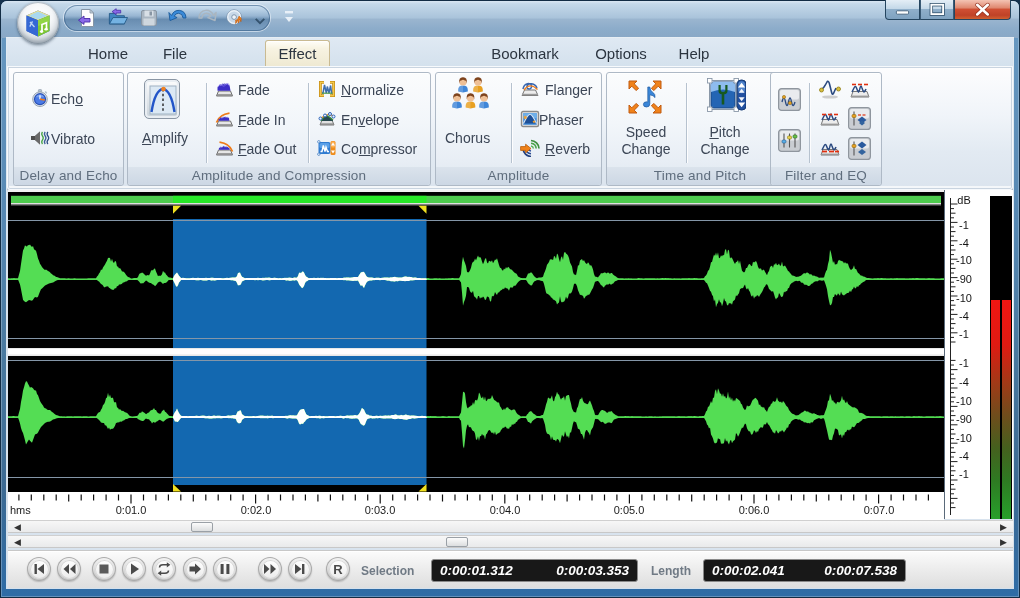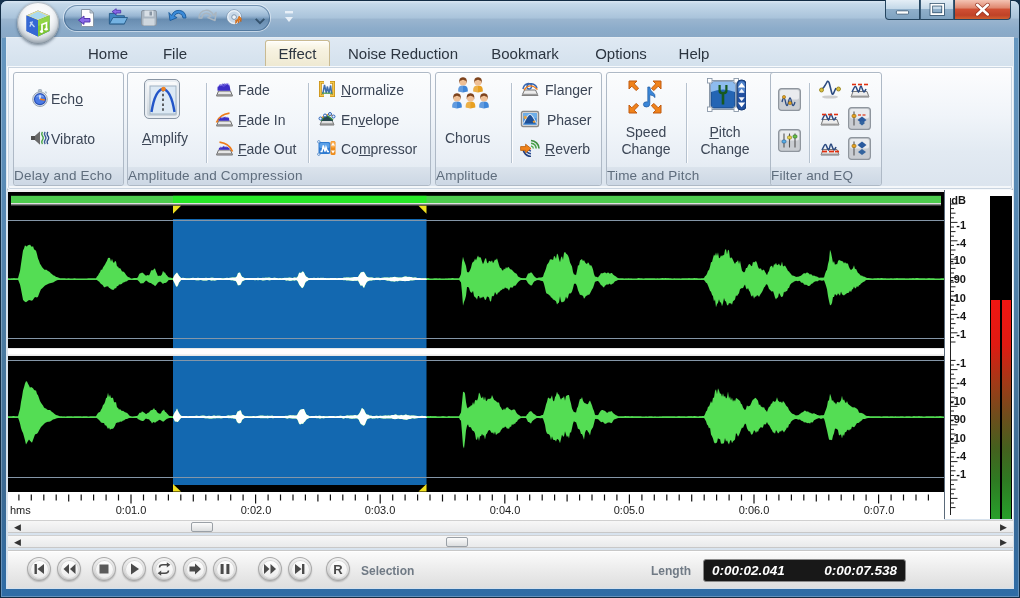--- a/index.html
+++ b/index.html
@@ -37,30 +37,30 @@
 #tab-effect{position:absolute;left:258px;top:2px;width:65px;height:26px;border-radius:3px 3px 0 0;
  background:linear-gradient(180deg,#fffef8 0%,#f7f3e2 30%,#efe9d2 100%);border:1px solid #c9ba92;border-bottom:none;
  line-height:26px;text-align:center;font-size:15px;color:#2c3540;box-shadow:inset 0 1px 0 #fff}
 
 #ribbon{position:absolute;left:0;top:28px;width:1006px;height:124px;
  background:linear-gradient(180deg,#fdfdfe 0%,#f0f4f9 40%,#e2eaf2 70%,#dbe4ee 100%);
  border:1px solid #f6f9fc;border-radius:0 0 3px 3px;box-shadow:inset 0 0 0 1px #c9d4e0,inset 0 -3px 0 #f4f7fa,0 1px 0 #9eaab6}
 .grp{position:absolute;top:5px;height:114px;border:1px solid #aeb9c6;border-radius:3px;
  background:linear-gradient(180deg,#fbfcfd 0%,#f2f6fa 45%,#e8eef5 78%,#dee7f0 100%);
  box-shadow:inset 0 1px 0 #fff}
-.gcap{position:absolute;left:0;bottom:0;width:100%;height:18px;line-height:18px;white-space:nowrap;
+.gcap{position:absolute;left:0;bottom:0;width:100%;height:18px;line-height:18px;text-align:center;white-space:nowrap;
  font-size:13.5px;letter-spacing:0.2px;color:#5f6d7d;background:linear-gradient(180deg,#dbe3ec,#ccd7e4);border-radius:0 0 3px 3px}
 .ritem{position:absolute;font-size:14px;color:#3c4656;white-space:nowrap;line-height:17px}
 .ritem u{text-decoration:underline}
 .vsep{position:absolute;width:1px;background:#b6c2cf;box-shadow:1px 0 0 #fdfdfe}
 .ric{position:absolute}
 
 #wavesvg{position:absolute;left:1px;top:152px}
 #dbruler{position:absolute;left:937px;top:152px;width:44px;height:329px;background:#fff;border-left:1px solid #5a6a7a}
-.dblab{position:absolute;right:22px;font-size:11px;font-weight:bold;color:#141414;width:30px;text-align:right}
+.dblab{position:absolute;right:9px;font-size:11px;font-weight:normal;color:#141414;width:30px;text-align:center}
 #meter{position:absolute;left:981px;top:152px;width:25px;height:329px;background:#fff}
 #meterbars{position:absolute;left:2px;top:6px;width:22px;height:323px;background:#000}
 .mbar{position:absolute;top:0;width:9px;height:323px;background:
  linear-gradient(180deg,#000 0%,#000 32.2%,#f01612 32.3%,#e01a12 46%,#a03a17 58%,#6f4d1c 68%,#45601e 78%,#2e7a22 88%,#27a02b 100%)}
 
 #truler{position:absolute;left:1px;top:454px;width:936px;height:28px;background:#fff}
 .tlab{position:absolute;top:12px;width:60px;text-align:center;font-size:11px;color:#1a1a1a}
 #hms{position:absolute;left:2px;top:12px;font-size:11px;color:#1a1a1a}
 
 .sbar{position:absolute;left:1px;width:1005px;height:13px;background:linear-gradient(180deg,#f7f7f7,#e9eaeb);border-top:1px solid #d0d0d0;border-bottom:1px solid #c8c8c8}
@@ -157,21 +157,20 @@
  <path d="M25 29.5 L25 22.5 L29.5 20.8 L29.5 27.2" stroke="#fff" stroke-width="1.7" fill="none"></path>
  <ellipse cx="24.6" cy="29.6" rx="1.7" ry="1.3" fill="#fff"></ellipse>
  <ellipse cx="29.1" cy="27.3" rx="1.7" ry="1.3" fill="#fff"></ellipse>
  <path d="M13 20 L17.5 25 M15.5 19.4 L12.8 24.6" stroke="#bdd4f2" stroke-width="1.3" fill="none"></path>
 </svg></div>
 <div id="content">
  <div id="tabrow">
   <div class="tab" style="left:41px">Home</div>
   <div class="tab" style="left:108px">File</div>
   <div id="tab-effect">Effect</div>
-  <div class="tab" style="left:336px">Noise Reduction</div>
   <div class="tab" style="left:458px">Bookmark</div>
   <div class="tab" style="left:627px">Help</div>
   <div class="tab" style="left:554px">Options</div>
  </div>
  <div id="ribbon">
         <div class="grp" style="left:5px;width:111px">
           <div class="ric" style="left:17px;top:16px;width:18px;height:18px"><svg viewBox="0 0 18 18">
               <rect x="7.4" y="0.6" width="3.2" height="2.4" rx="0.6" fill="#b8c4d2" stroke="#8a97a6" stroke-width="0.6"></rect>
               <rect x="13.6" y="2.6" width="2.6" height="1.6" rx="0.6" transform="rotate(45 14.9 3.4)" fill="#b8c4d2"></rect>
               <circle cx="9" cy="10.2" r="7.3" fill="#dfe6ee" stroke="#97a3b2" stroke-width="1"></circle>
@@ -307,21 +306,21 @@
           <div class="ritem" style="left:109px;top:9px">Flanger</div>
           <div class="ric" style="left:84px;top:37px;width:20px;height:18px"><svg viewBox="0 0 20 18">
               <rect x="1.5" y="1.5" width="17" height="15" rx="1.5" fill="#e8e8e8" stroke="#8a8a8a" stroke-width="1.4"></rect>
               <rect x="3.2" y="3.2" width="13.6" height="11.6" fill="#3f8ad8"></rect>
               <rect x="3.2" y="3.2" width="13.6" height="5" fill="#6fb0ea"></rect>
               <path d="M3.5 13.5 Q8 4 10 4.5 Q12 4 16.5 13.5 Z" fill="#1d4f96"></path>
               <path d="M3.5 13.5 Q8 4 10 4.5 Q12 4 16.5 13.5" fill="none" stroke="#dce8f8" stroke-width="1.1"></path>
               <path d="M5.2 5.2 l0.7 1.4 1.5 0.2 -1.1 1 0.3 1.5 -1.4-0.8 -1.4 0.8 0.3-1.5 -1.1-1 1.5-0.2 Z" fill="#f0a030"></path>
               <path d="M14 10 l0.5 1 1.1 0.15 -0.8 0.75 0.2 1.1 -1-0.55 -1 0.55 0.2-1.1 -0.8-0.75 1.1-0.15 Z" fill="#f0a030"></path>
             </svg></div>
-          <div class="ritem" style="left:111px;top:39px">Phaser</div>
+          <div class="ritem" style="left:103px;top:39px">Phaser</div>
           <div class="ric" style="left:84px;top:66px;width:20px;height:18px"><svg viewBox="0 0 20 18">
               <g fill="none">
                 <path d="M11 1.5 A8.5 8.5 0 0 1 19 9.5" stroke="#3f8f3f" stroke-width="1.7"></path>
                 <path d="M11 4.3 A5.7 5.7 0 0 1 16.2 9.5" stroke="#4aa54a" stroke-width="1.6"></path>
                 <path d="M11 7 A2.8 2.8 0 0 1 13.4 9.5" stroke="#5ab55a" stroke-width="1.5"></path>
                 <path d="M11 17.5 A8.5 8.5 0 0 1 3 9.5" stroke="#22407e" stroke-width="1.7"></path>
                 <path d="M11 14.7 A5.7 5.7 0 0 1 5.8 9.5" stroke="#2a4a90" stroke-width="1.6"></path>
                 <path d="M11 12 A2.8 2.8 0 0 1 8.6 9.5" stroke="#3254a0" stroke-width="1.5"></path>
               </g>
               <path d="M0.6 7.6 L5.6 7.6 L5.6 5.2 L11 9.5 L5.6 13.8 L5.6 11.4 L0.6 11.4 Z" fill="#f0821a" stroke="#b85c08" stroke-width="0.8"></path>
@@ -719,19 +718,23 @@
             <path d="M7 7 L13.5 12 L7 17 Z" fill="#4a4a4a"></path>
             <rect x="14" y="7" width="2.4" height="10" fill="#4a4a4a"></rect>
           </svg>
         </div>
         <div class="tb" style="left:318px">
           <svg viewBox="0 0 24 24">
             <text x="12" y="16.5" font-family="Liberation Sans" font-size="13" font-weight="bold" fill="#4a4a4a" text-anchor="middle">R</text>
           </svg>
         </div>
   <div class="tlabel" style="left:353px">Selection</div>
+  <div class="tfield" style="left:423px;width:207px">
+          <span style="left:8px">0:00:01.312</span>
+          <span style="right:8px">0:00:03.353</span>
+        </div>
   <div class="tlabel" style="left:643px">Length</div>
   <div class="tfield" style="left:695px;width:203px">
           <span style="left:8px">0:00:02.041</span>
           <span style="right:8px">0:00:07.538</span>
         </div>
  </div>
 </div>
 </div>
 </body></html>

